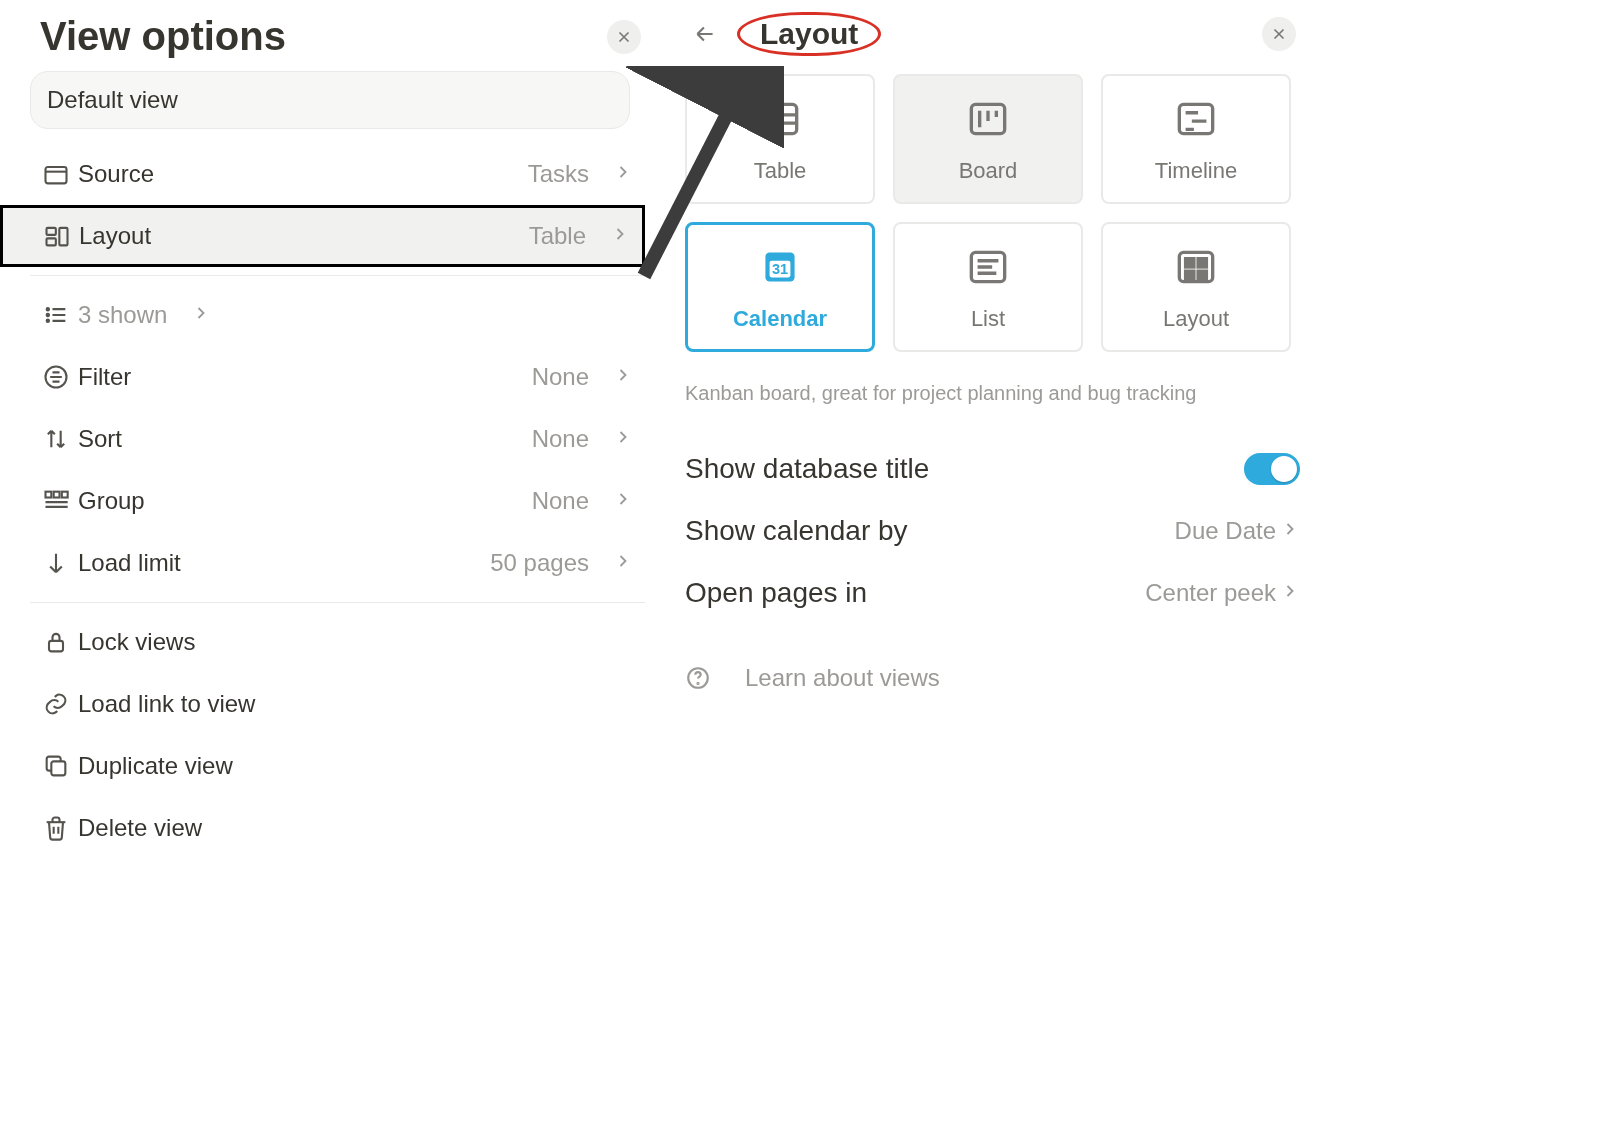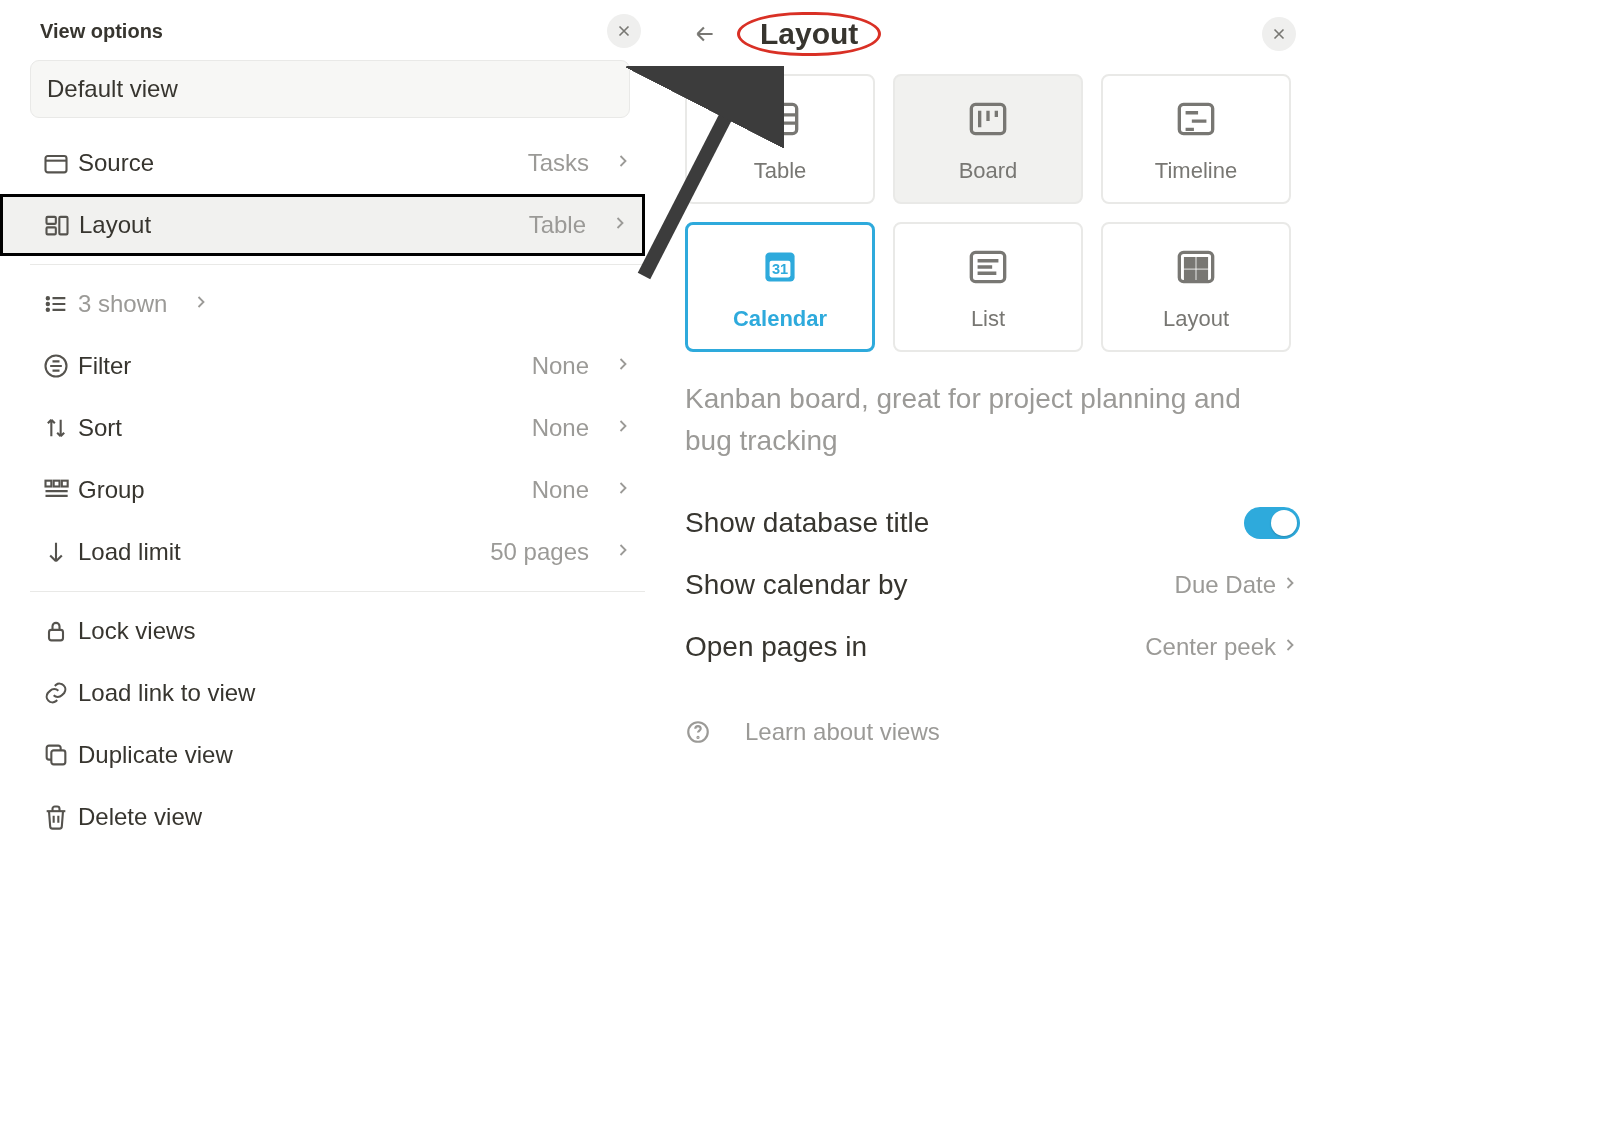--- a/index.html
+++ b/index.html
@@ -27,42 +27,42 @@
     position: relative;
   }
   .panel-header {
     display: flex;
     align-items: center;
     justify-content: space-between;
     padding: 4px 4px 12px 10px;
   }
   .panel-header h2 {
     margin: 0;
-    font-size: 20px;
+    font-size: 40px;
     font-weight: 600;
     color: #37352f;
   }
   .close-btn {
     width: 34px;
     height: 34px;
     border-radius: 50%;
     background: #efefee;
     display:flex;
     align-items:center;
     justify-content:center;
     cursor:pointer;
   }
   .close-btn svg { width:18px; height:18px; stroke:#787773; stroke-width:2.2; fill:none; }
 
   .view-name-field {
     width: 600px;
     height: 58px;
     border: 1px solid #e9e9e7;
     background: #f7f7f5;
-    border-radius: 9px;
+    border-radius: 18px;
     font-size: 24px;
     color: #37352f;
     padding: 0 16px;
     margin-left: 0;
     margin-bottom: 14px;
   }
 
   .menu-row {
     display:flex;
     align-items:center;
@@ -169,21 +169,21 @@
   .layout-tile .tile-label {
     font-size: 22px;
     color:#787773;
   }
   .layout-tile.selected .tile-label {
     color:#2eaadc;
     font-weight:600;
   }
 
   .description-text {
-    font-size: 28px;
+    font-size: 20px;
     color:#9b9a97;
     line-height:1.5;
     margin-bottom: 30px;
     padding-right: 30px;
   }
 
   .setting-row {
     display:flex;
     align-items:center;
     height:62px;

